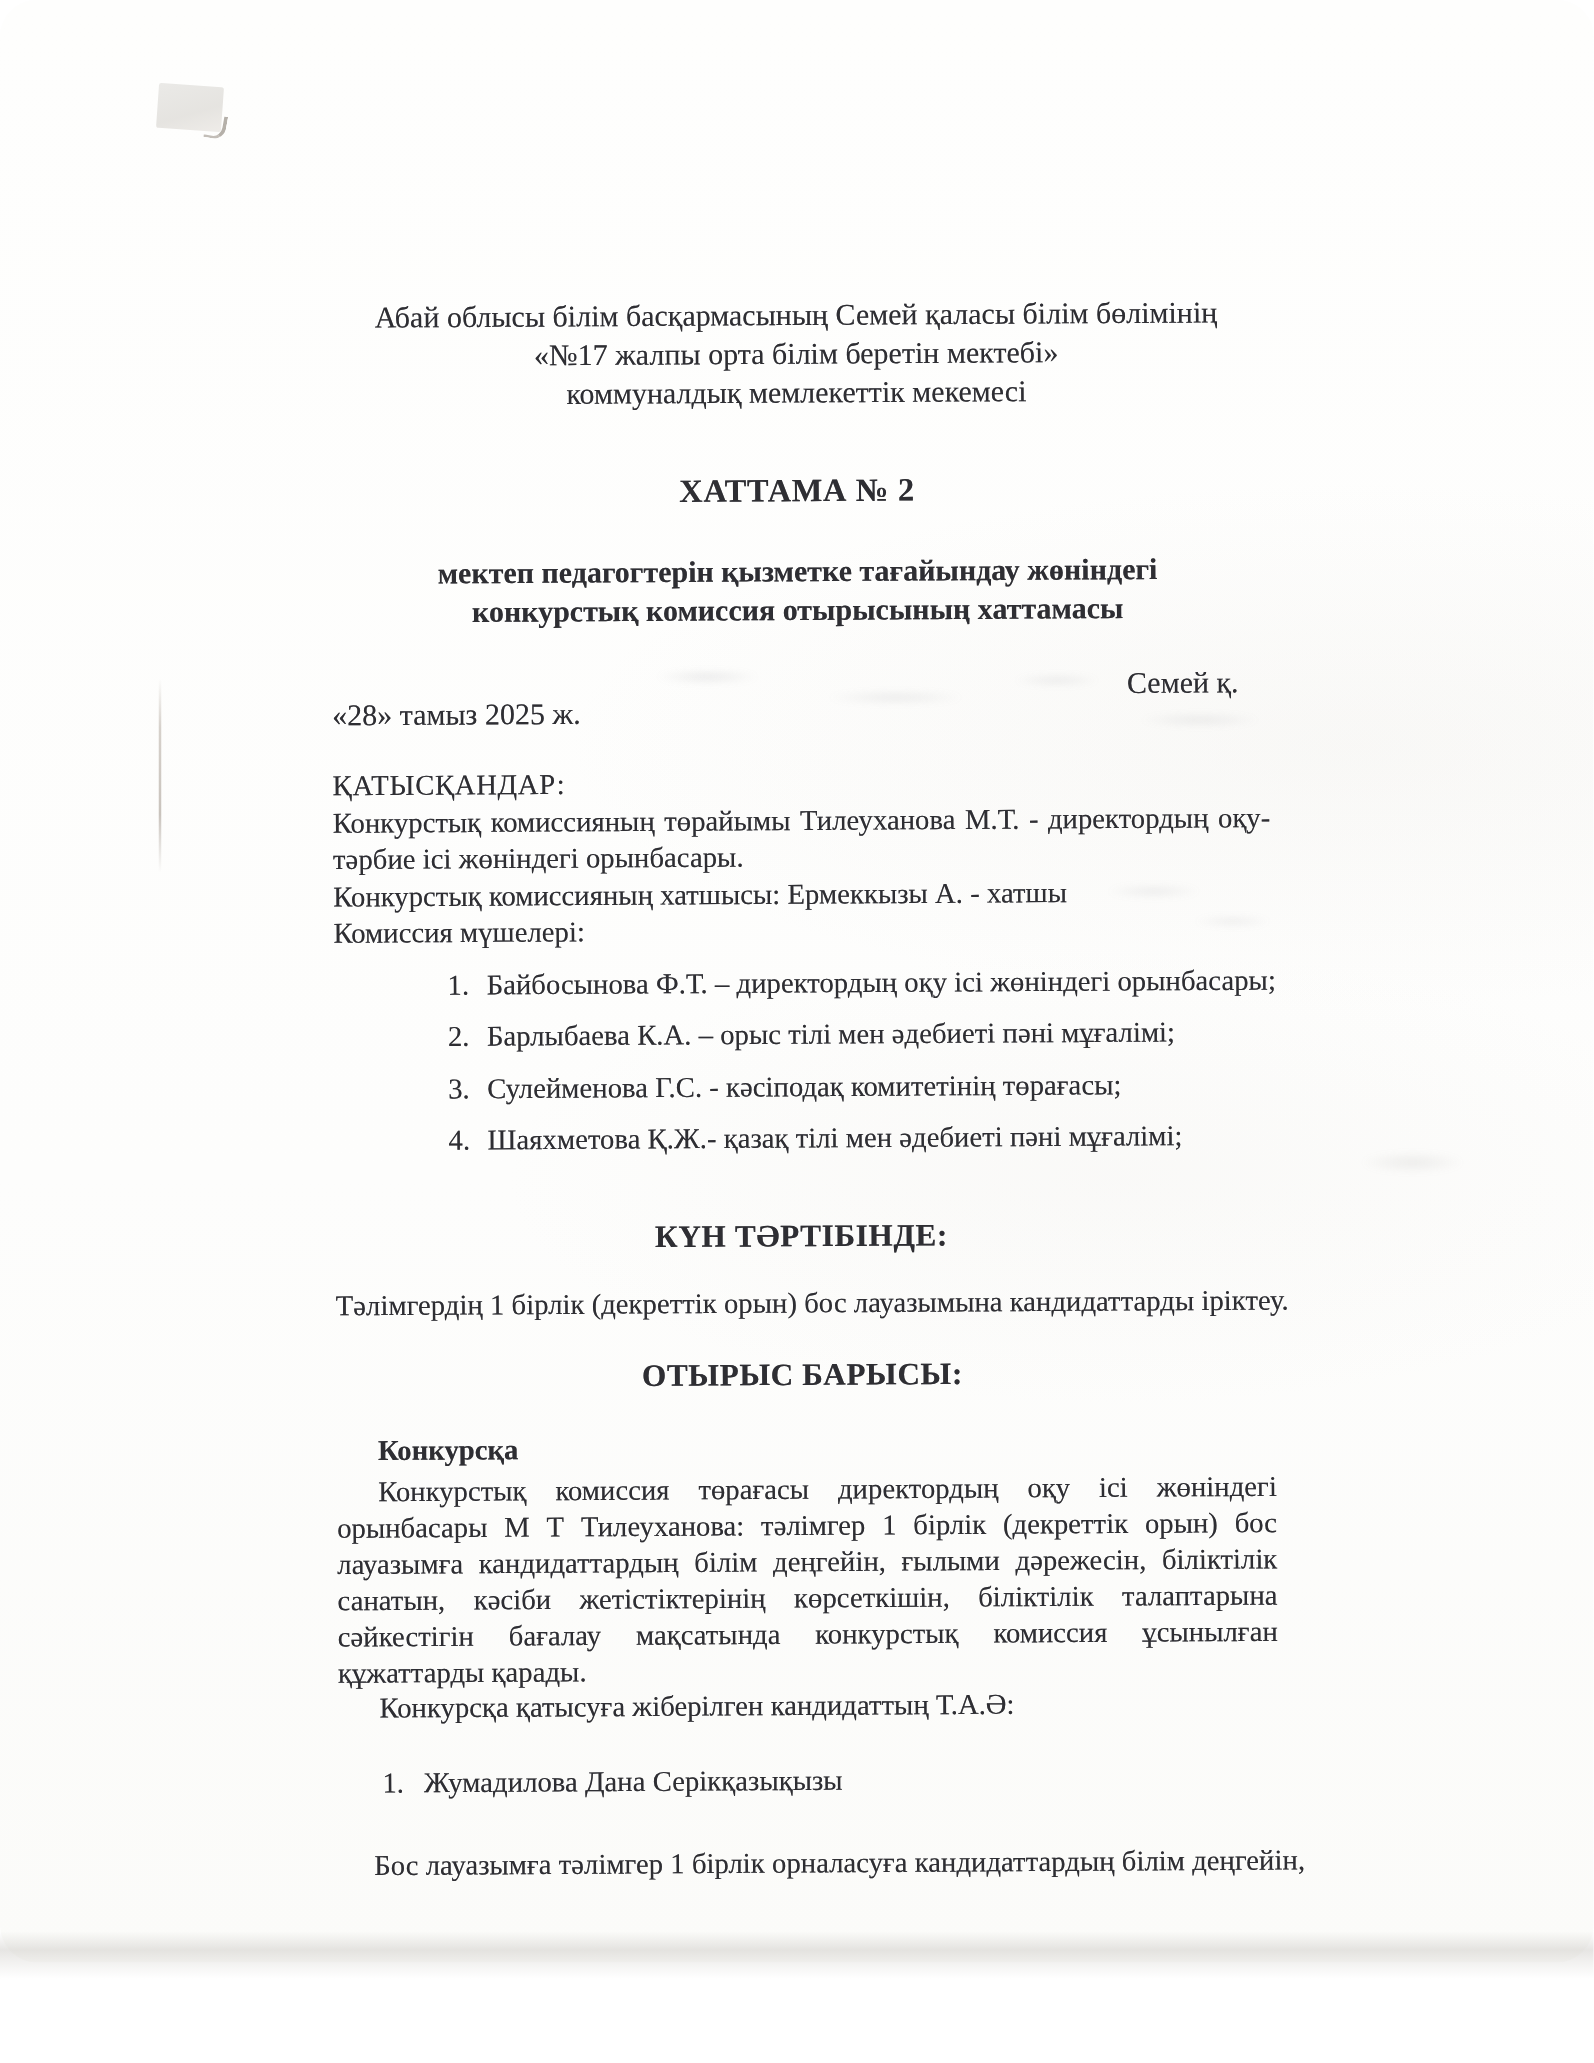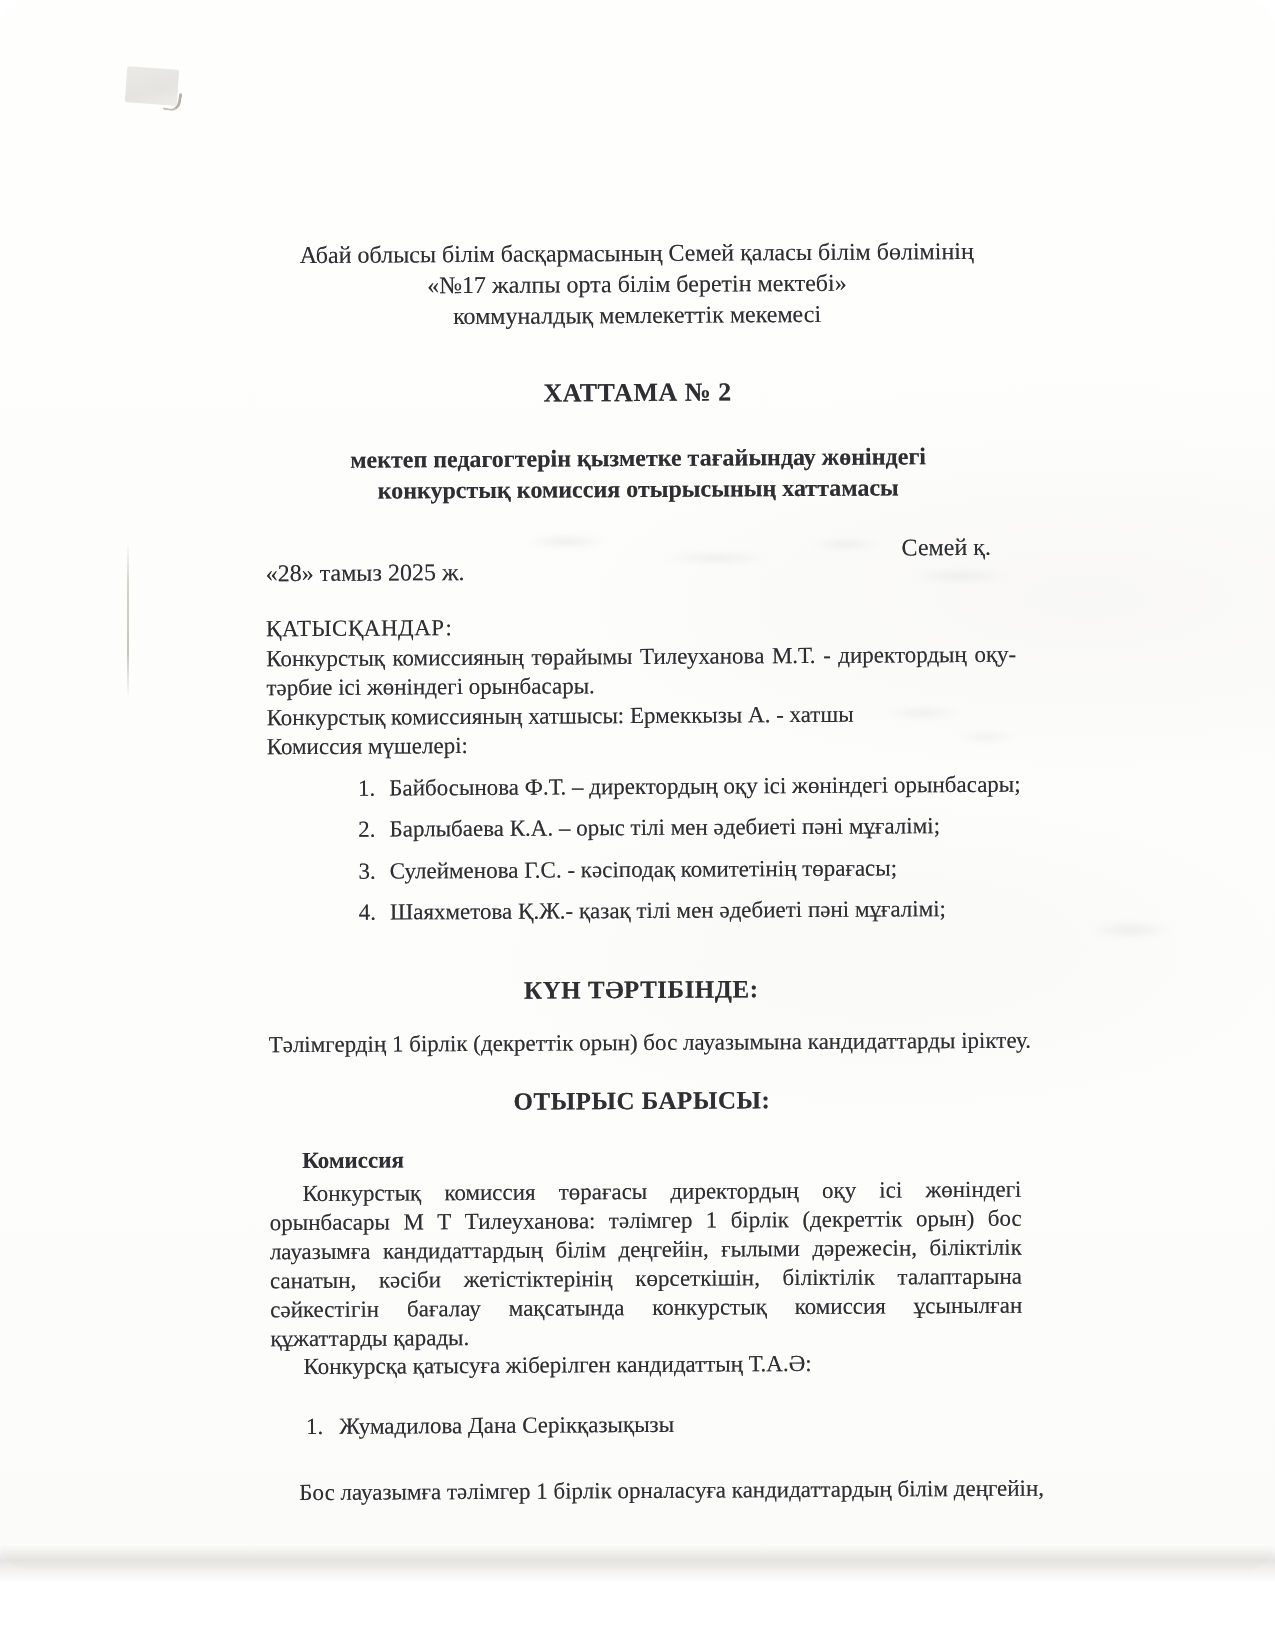--- a/index.html
+++ b/index.html
@@ -268,21 +268,21 @@
           <span>4.</span>
           <span>Шаяхметова Қ.Ж.- қазақ тілі мен әдебиеті пәні мұғалімі;</span>
         </div>
       </div>
     </div>
 
     <div class="agenda-heading txt">КҮН ТӘРТІБІНДЕ:</div>
     <div class="agenda-text txt">Тәлімгердің 1 бірлік (декреттік орын)  бос лауазымына кандидаттарды іріктеу.</div>
 
     <div class="proceedings-heading txt">ОТЫРЫС БАРЫСЫ:</div>
-    <div class="heard-label txt">Комиссия</div>
+    <div class="heard-label txt">Конкурсқа</div>
     <div class="main-paragraph txt">Конкурстық комиссия төрағасы директордың оқу ісі жөніндегі орынбасары М Т Тилеуханова:  тәлімгер 1 бірлік (декреттік орын) бос лауазымға кандидаттардың білім деңгейін, ғылыми дәрежесін, біліктілік санатын, кәсіби жетістіктерінің көрсеткішін,  біліктілік талаптарына сәйкестігін бағалау мақсатында конкурстық комиссия ұсынылған құжаттарды қарады.</div>
 
     <div class="candidates-label txt">Конкурсқа қатысуға жіберілген кандидаттың  Т.А.Ә:</div>
     <div class="candidate-item txt">
       <span>1.</span>
       <span>Жумадилова Дана Серікқазықызы</span>
     </div>
 
     <div class="closing-line txt">Бос лауазымға тәлімгер 1 бірлік орналасуға кандидаттардың білім деңгейін,</div>
 

